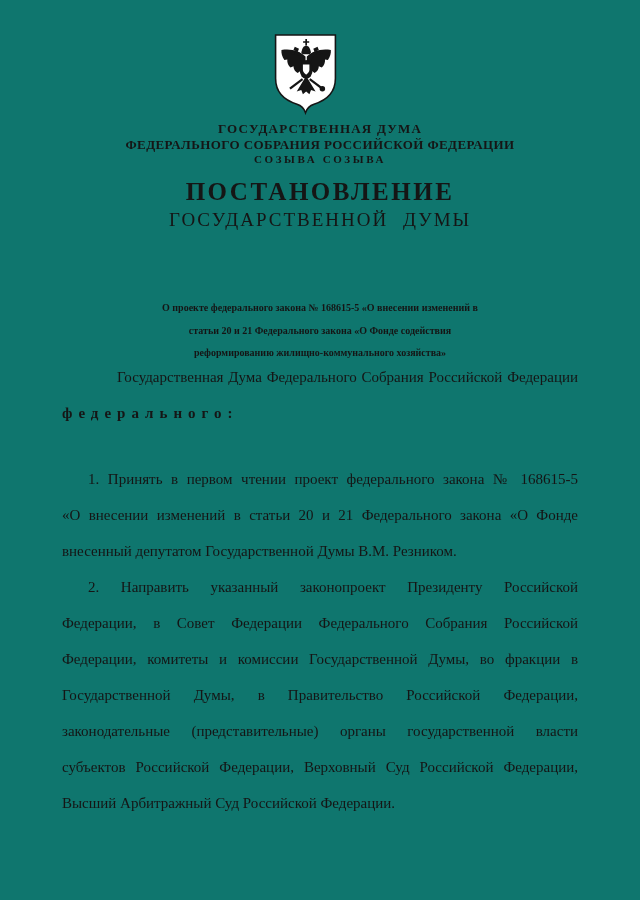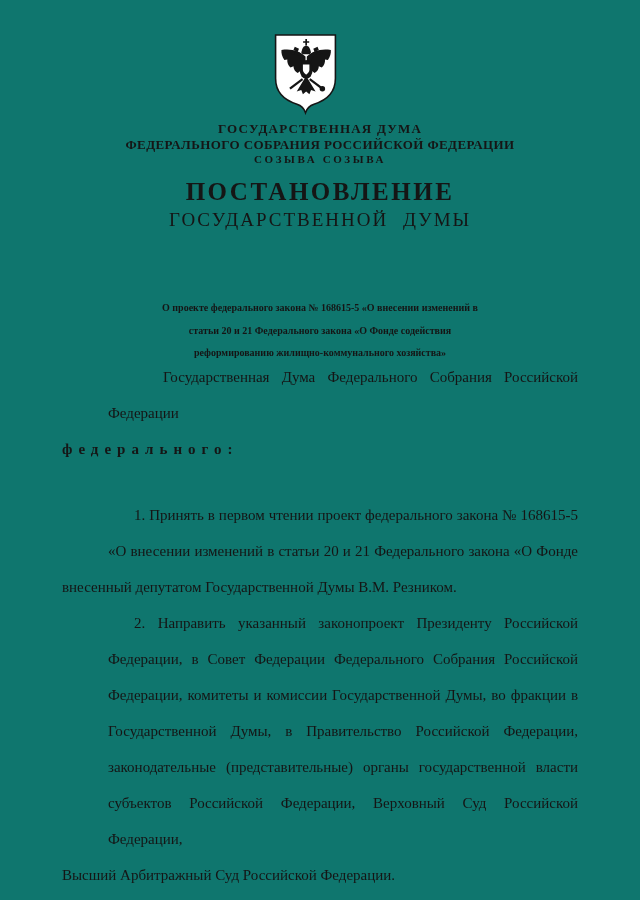--- a/index.html
+++ b/index.html
@@ -44,21 +44,21 @@
     margin-top: 28px;
   }
   .bodytext {
     position: absolute;
     left: 62px;
     top: 359px;
     width: 516px;
     font-size: 15px;
   }
   .ln { line-height: 36px; }
-  .j { text-align: justify; text-align-last: justify; margin-left: 46px; }
+  .j { text-align: justify; text-align-last: justify; }
   .opening { text-indent: 55px; }
   .pindent { text-indent: 26px; }
   .decree { font-weight: bold; letter-spacing: 6px; }
   .gap { height: 30px; }
 </style>
 </head>
 <body>
 
 <div class="page">
 

